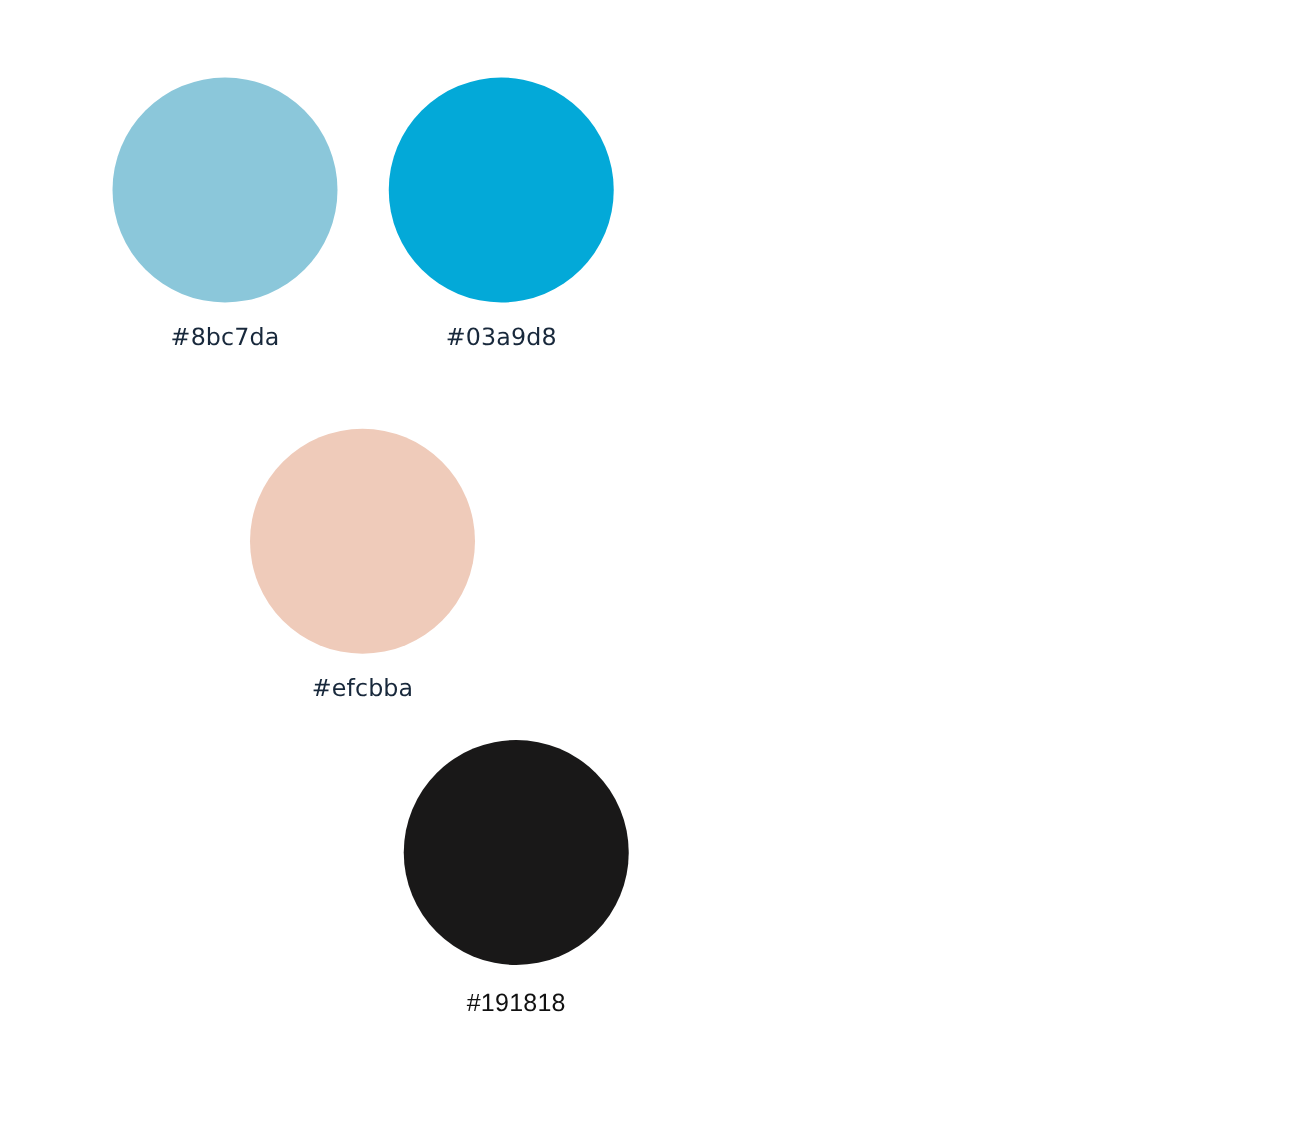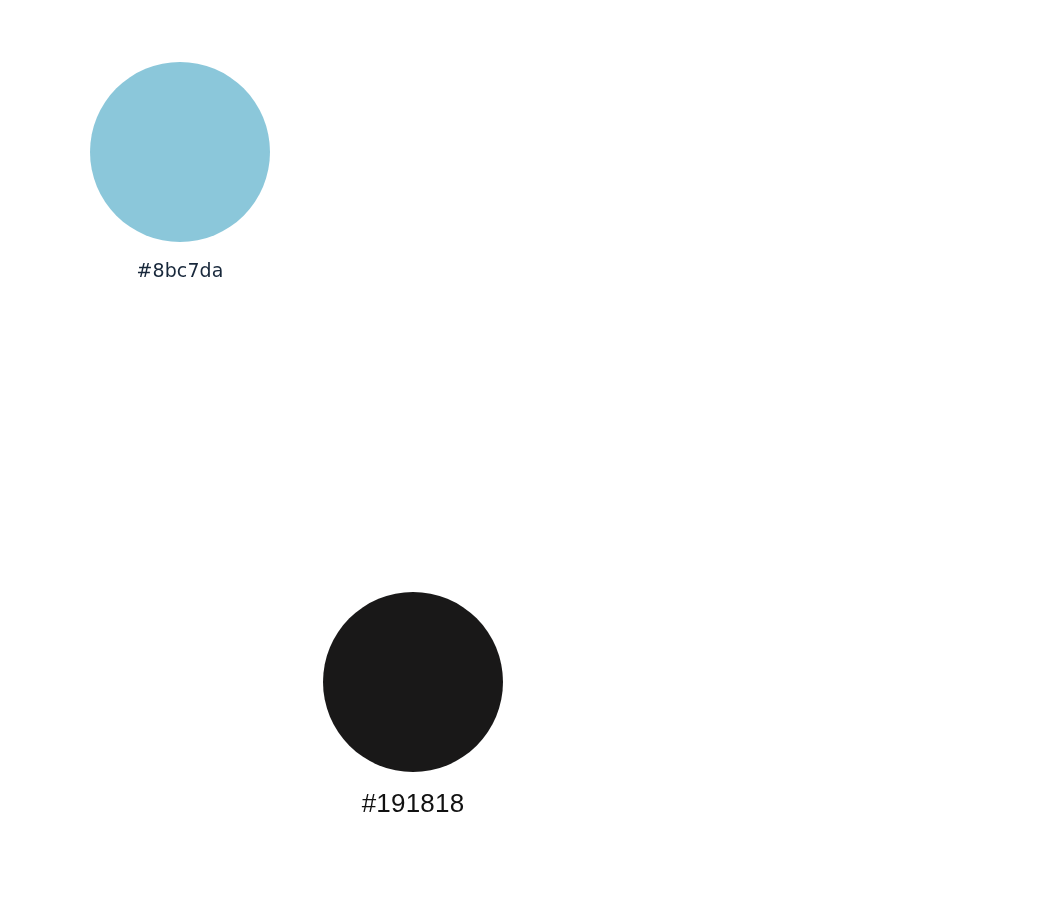--- a/index.html
+++ b/index.html
@@ -58,38 +58,46 @@
     color: #18283b;
     white-space: nowrap;
     text-align: center;
     font-family: "DejaVu Sans", sans-serif;
   }
 
   
   .swatch-row.row-3 .swatch-label {
     color: #111111;
     font-family: "Liberation Sans", sans-serif;
-    font-size: 26px;
+    font-size: 20px;
     letter-spacing: 0.2px;
     margin-top: 20px;
   }
 </style>
 </head>
 <body style="background: rgb(255, 255, 255);">
 
 <div id="palette-canvas">
 
   <div class="swatch-row row-1">
     <div class="swatch">
       <span class="swatch-circle" style="background:#8bc7da;"></span>
       <span class="swatch-label">#8bc7da</span>
     </div>
+    <div class="swatch">
+      <span class="swatch-circle" style="background:#03a9d8;"></span>
+      <span class="swatch-label">#03a9d8</span>
+    </div>
   </div>
 
   <div class="swatch-row row-2">
+    <div class="swatch">
+      <span class="swatch-circle" style="background:#efcbba;"></span>
+      <span class="swatch-label">#efcbba</span>
+    </div>
   </div>
 
   <div class="swatch-row row-3">
     <div class="swatch">
       <span class="swatch-circle" style="background:#191818;"></span>
       <span class="swatch-label">#191818</span>
     </div>
   </div>
 
 </div>

